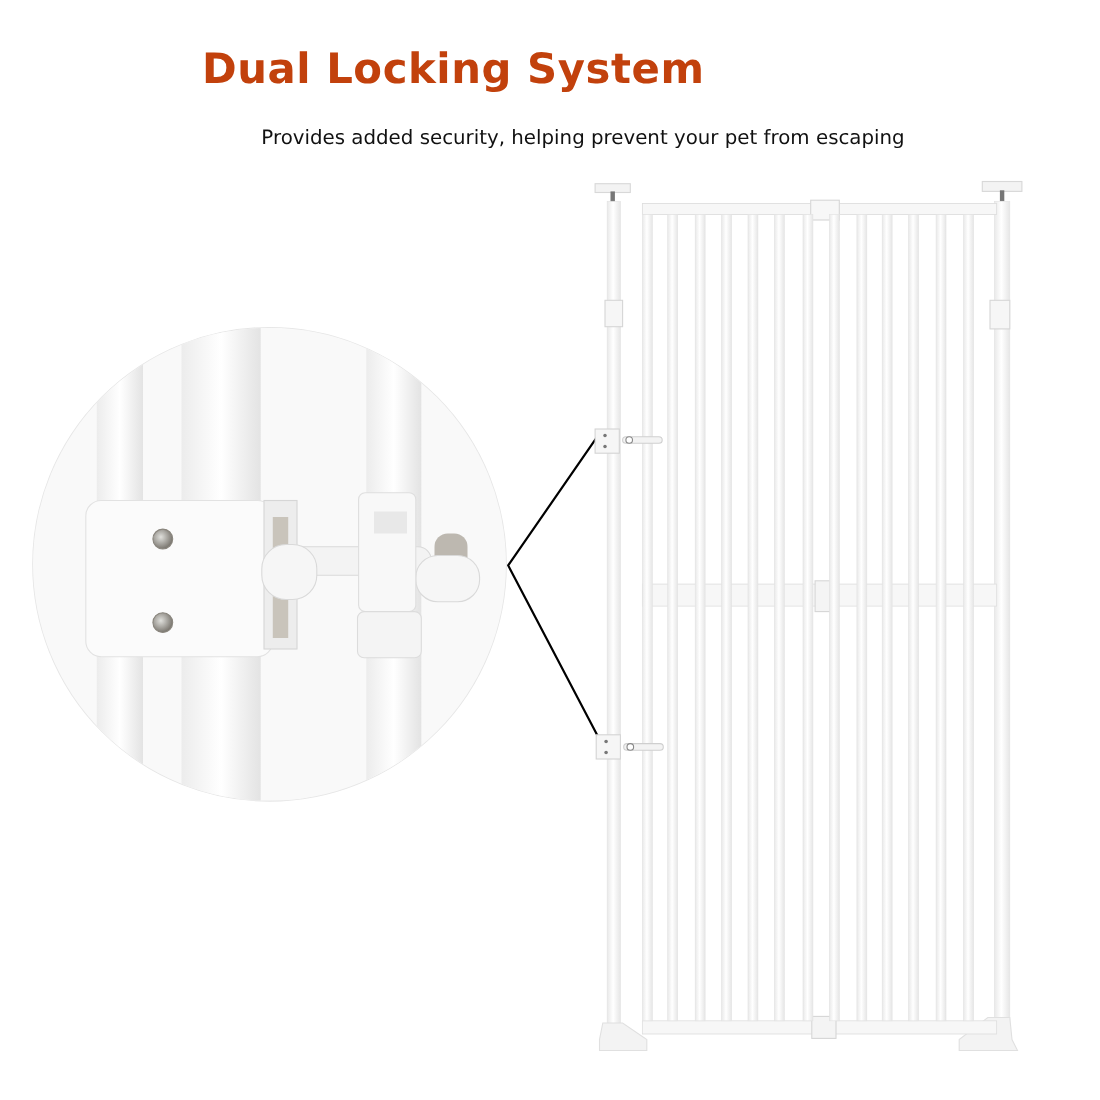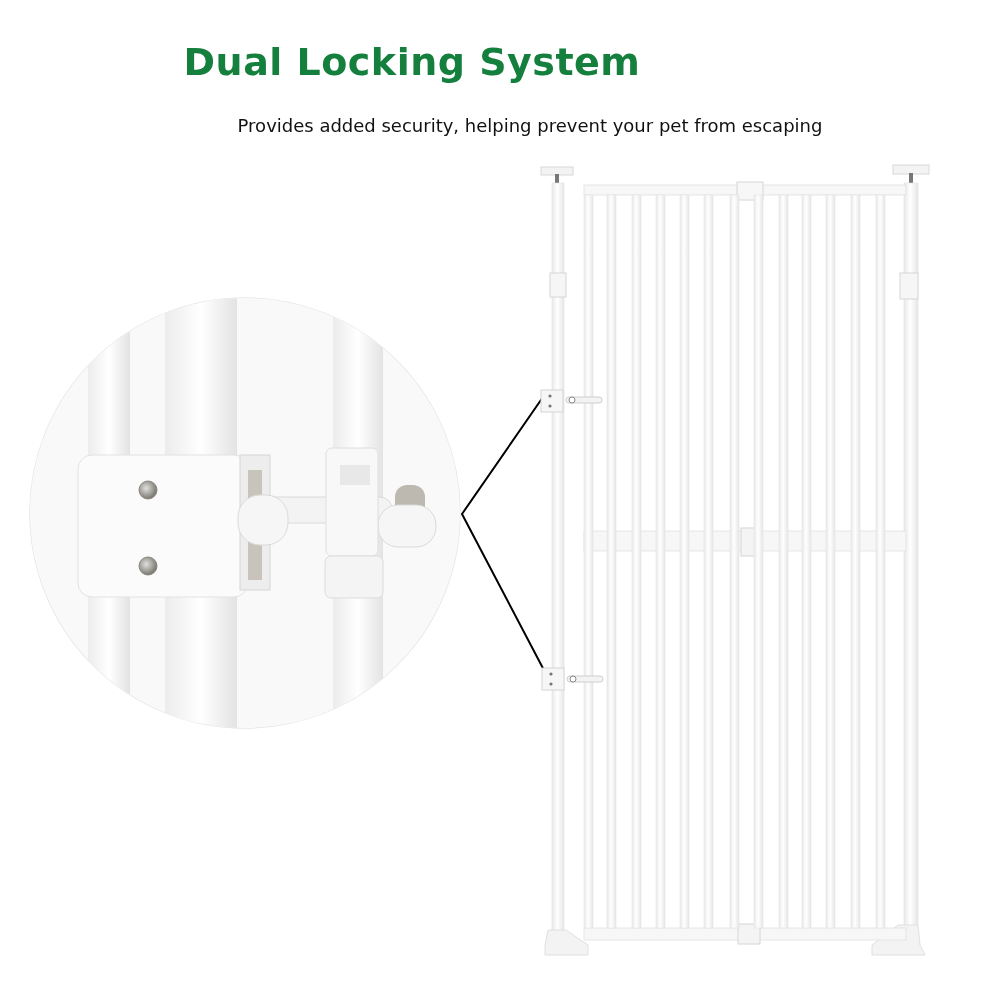--- a/index.html
+++ b/index.html
@@ -1,19 +1,19 @@
 <!DOCTYPE html>
 <html><head>
 <meta charset="utf-8">
 <style>
   html, body { margin: 0; padding: 0; background: #ffffff; }
   body { width: 1000px; height: 1000px; position: relative; overflow: hidden; font-family: "DejaVu Sans", sans-serif; }
   .title {
     position: absolute; left: 0; top: 40px; width: 824px; text-align: center;
-    font-family: "DejaVu Sans", sans-serif; font-weight: bold; font-size: 38px; color: #15803d;
+    font-family: "DejaVu Sans", sans-serif; font-weight: bold; font-size: 38px; color: #c2410c;
     letter-spacing: 0.5px; margin: 0;
   }
   .subtitle {
     position: absolute; left: 0; top: 115px; width: 1060px; text-align: center;
     font-family: "DejaVu Sans", sans-serif; font-size: 18px; color: #111; margin: 0;
   }
   svg.art { position: absolute; left: 0; top: 0; }
 </style>
 </head>
 <body>

